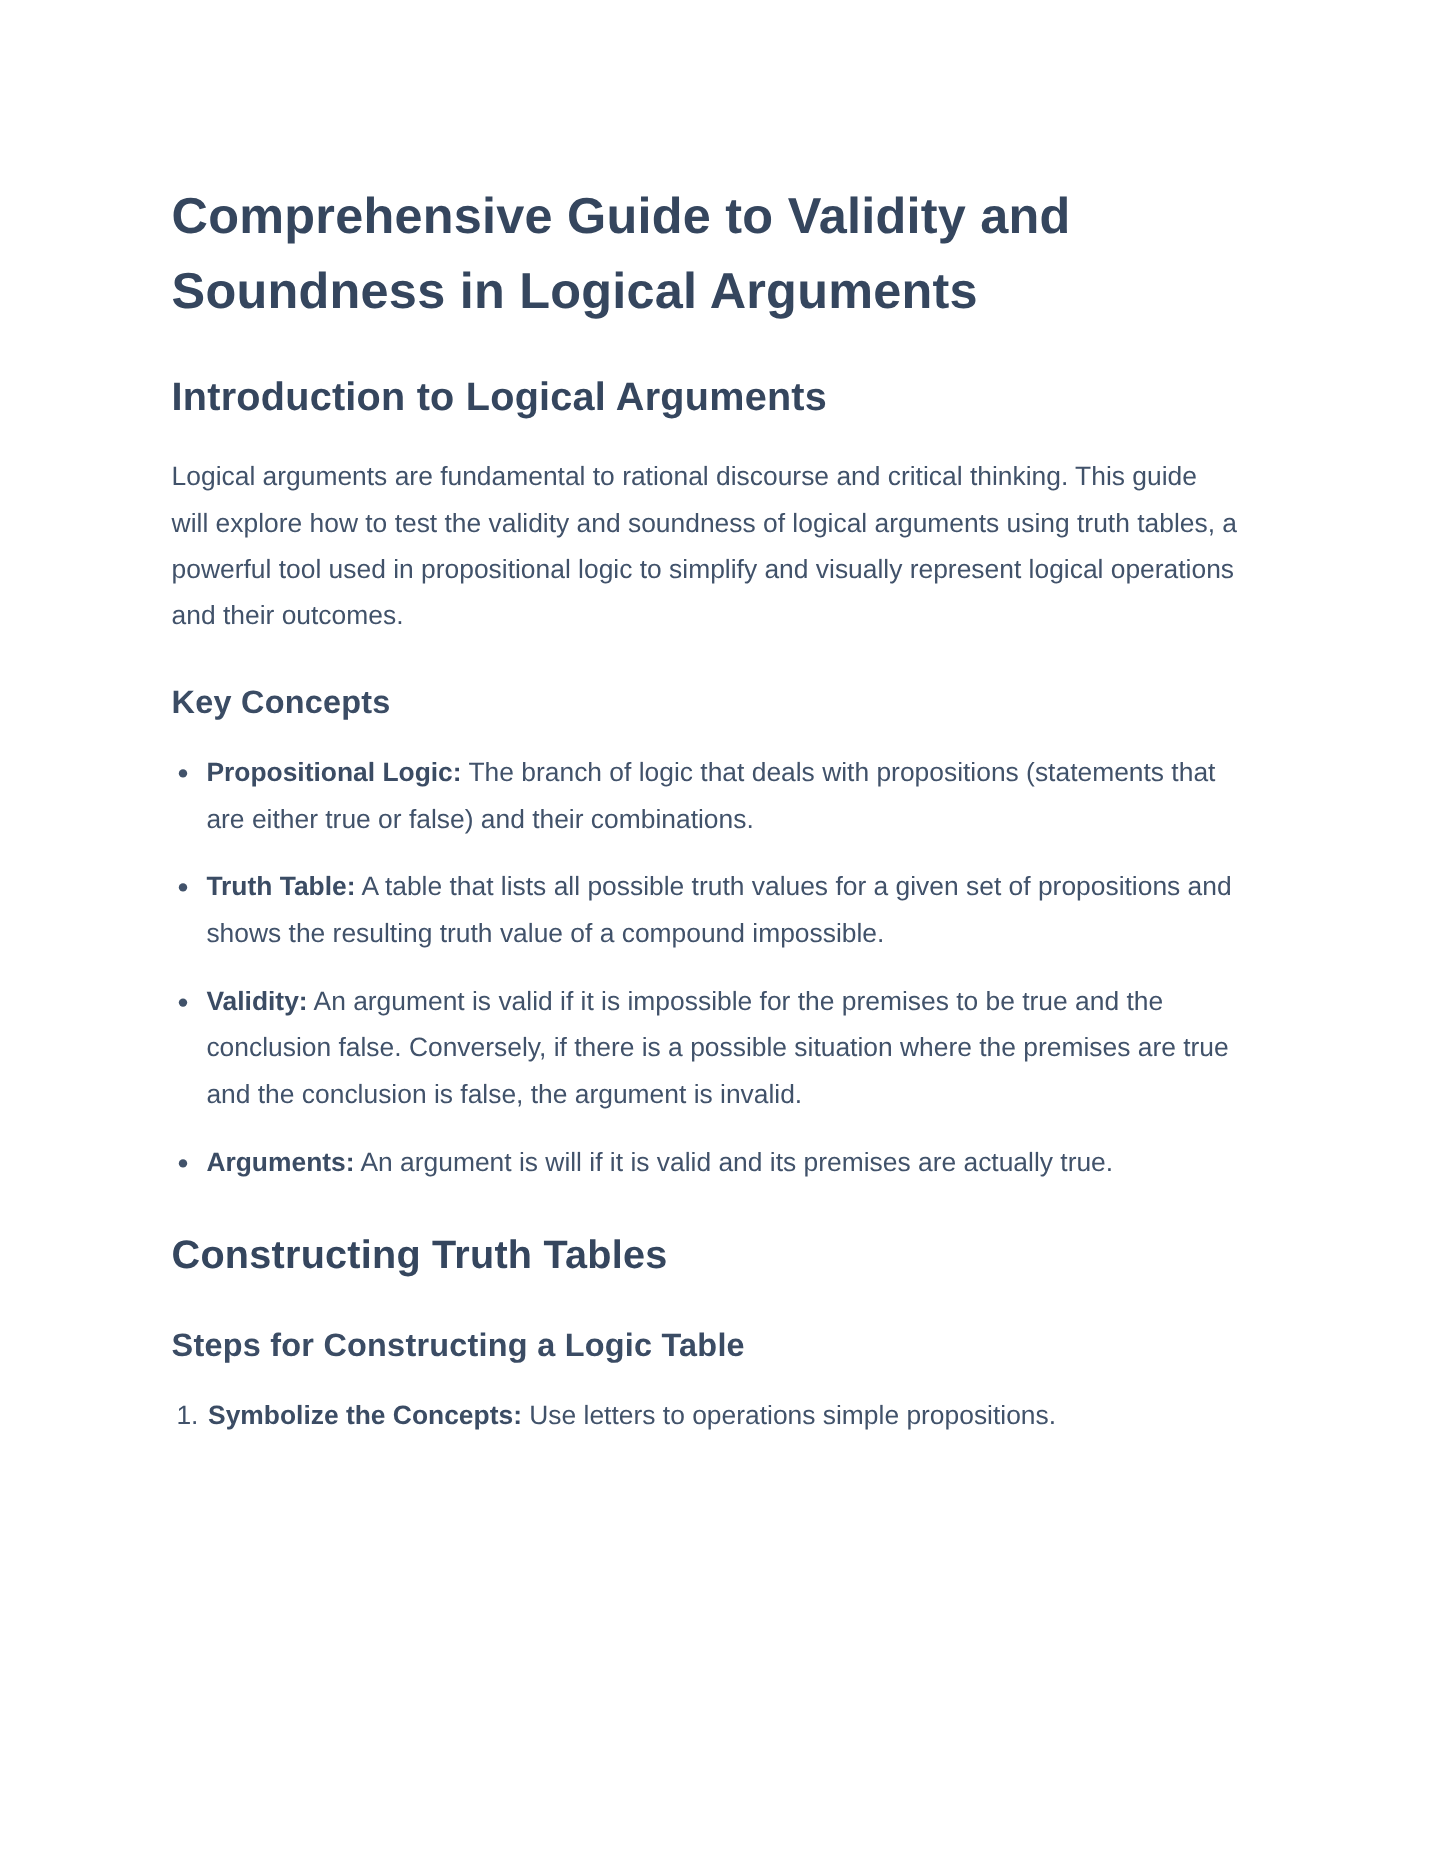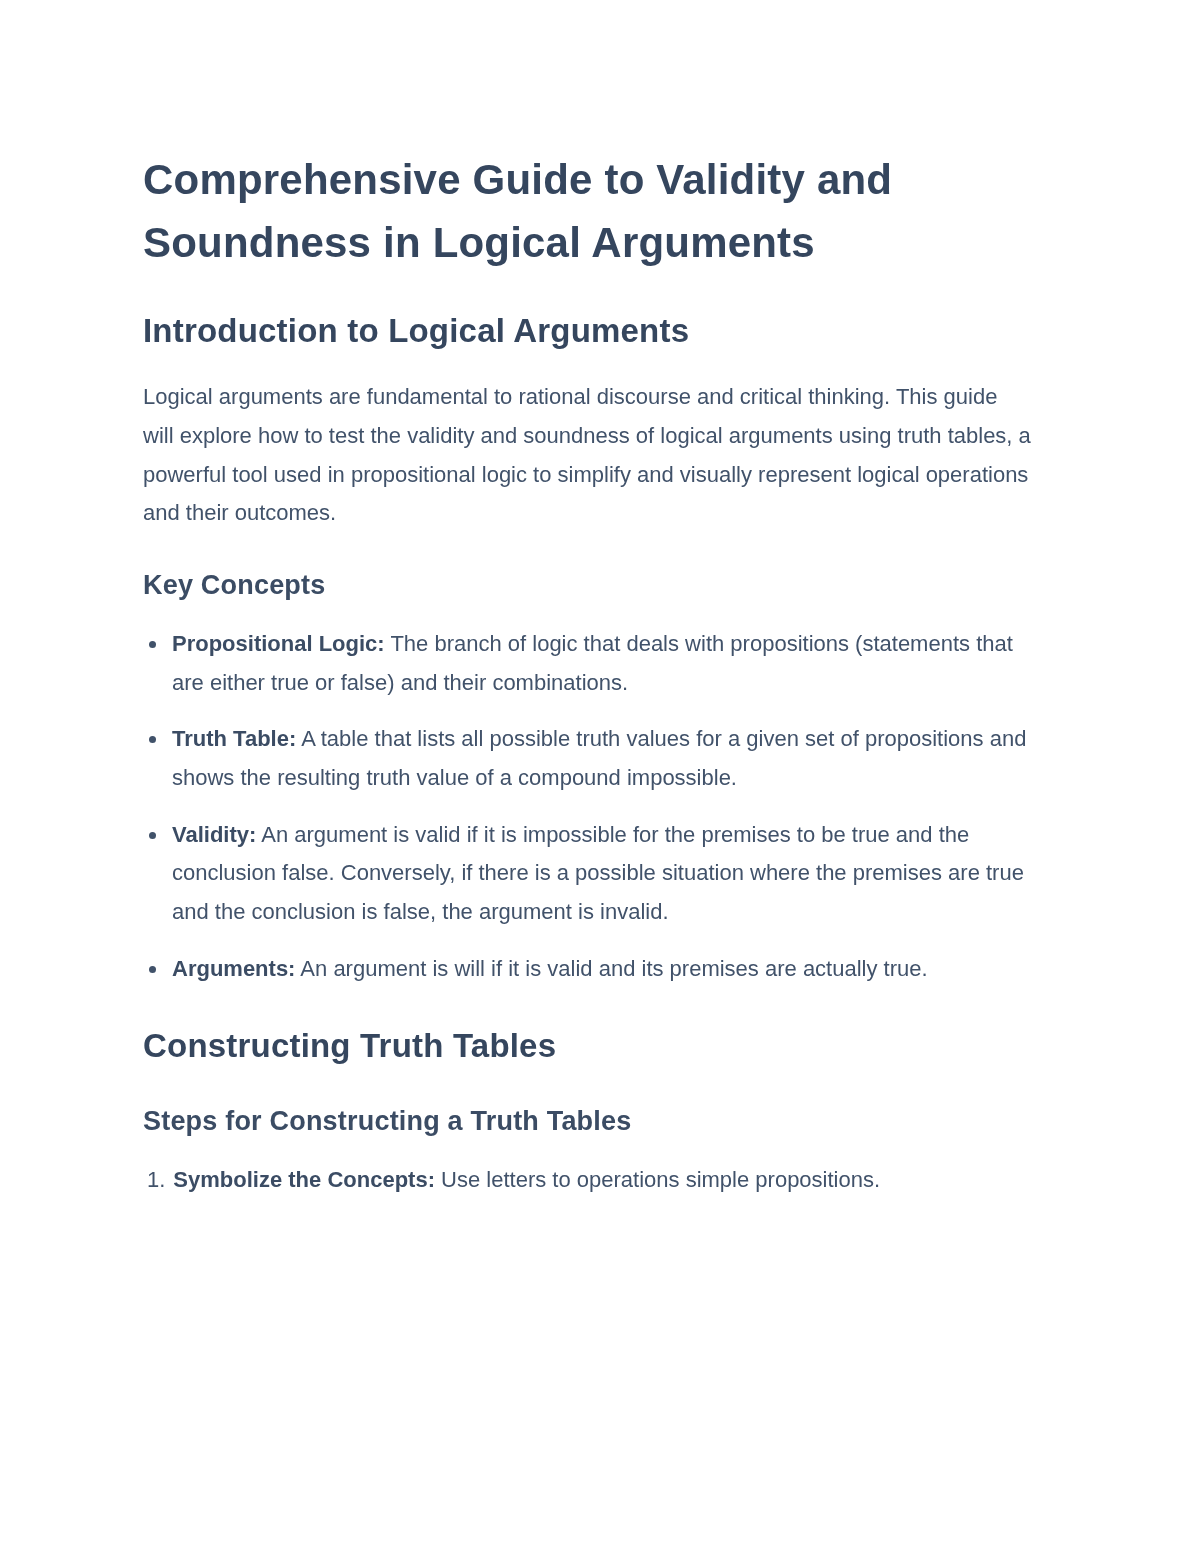--- a/index.html
+++ b/index.html
@@ -138,21 +138,21 @@
       <span class="bullet-dot"></span>
       <span class="concept-text">
         <b>Arguments:</b>
         <span>An argument is will if it is valid and its premises are actually true.</span>
       </span>
     </li>
   </ul>
 
   <h2 class="section-heading">Constructing Truth Tables</h2>
 
-  <h3 class="sub-heading">Steps for Constructing a Truth Tables</h3>
+  <h3 class="sub-heading">Steps for Constructing a Logic Table</h3>
 
   <ol class="steps-list">
     <li>
       <span class="step-number">1.</span>
       <span class="step-text">
         <b>Symbolize the Concepts:</b>
         <span>Use letters to operations simple propositions.</span>
       </span>
     </li>
   </ol>

